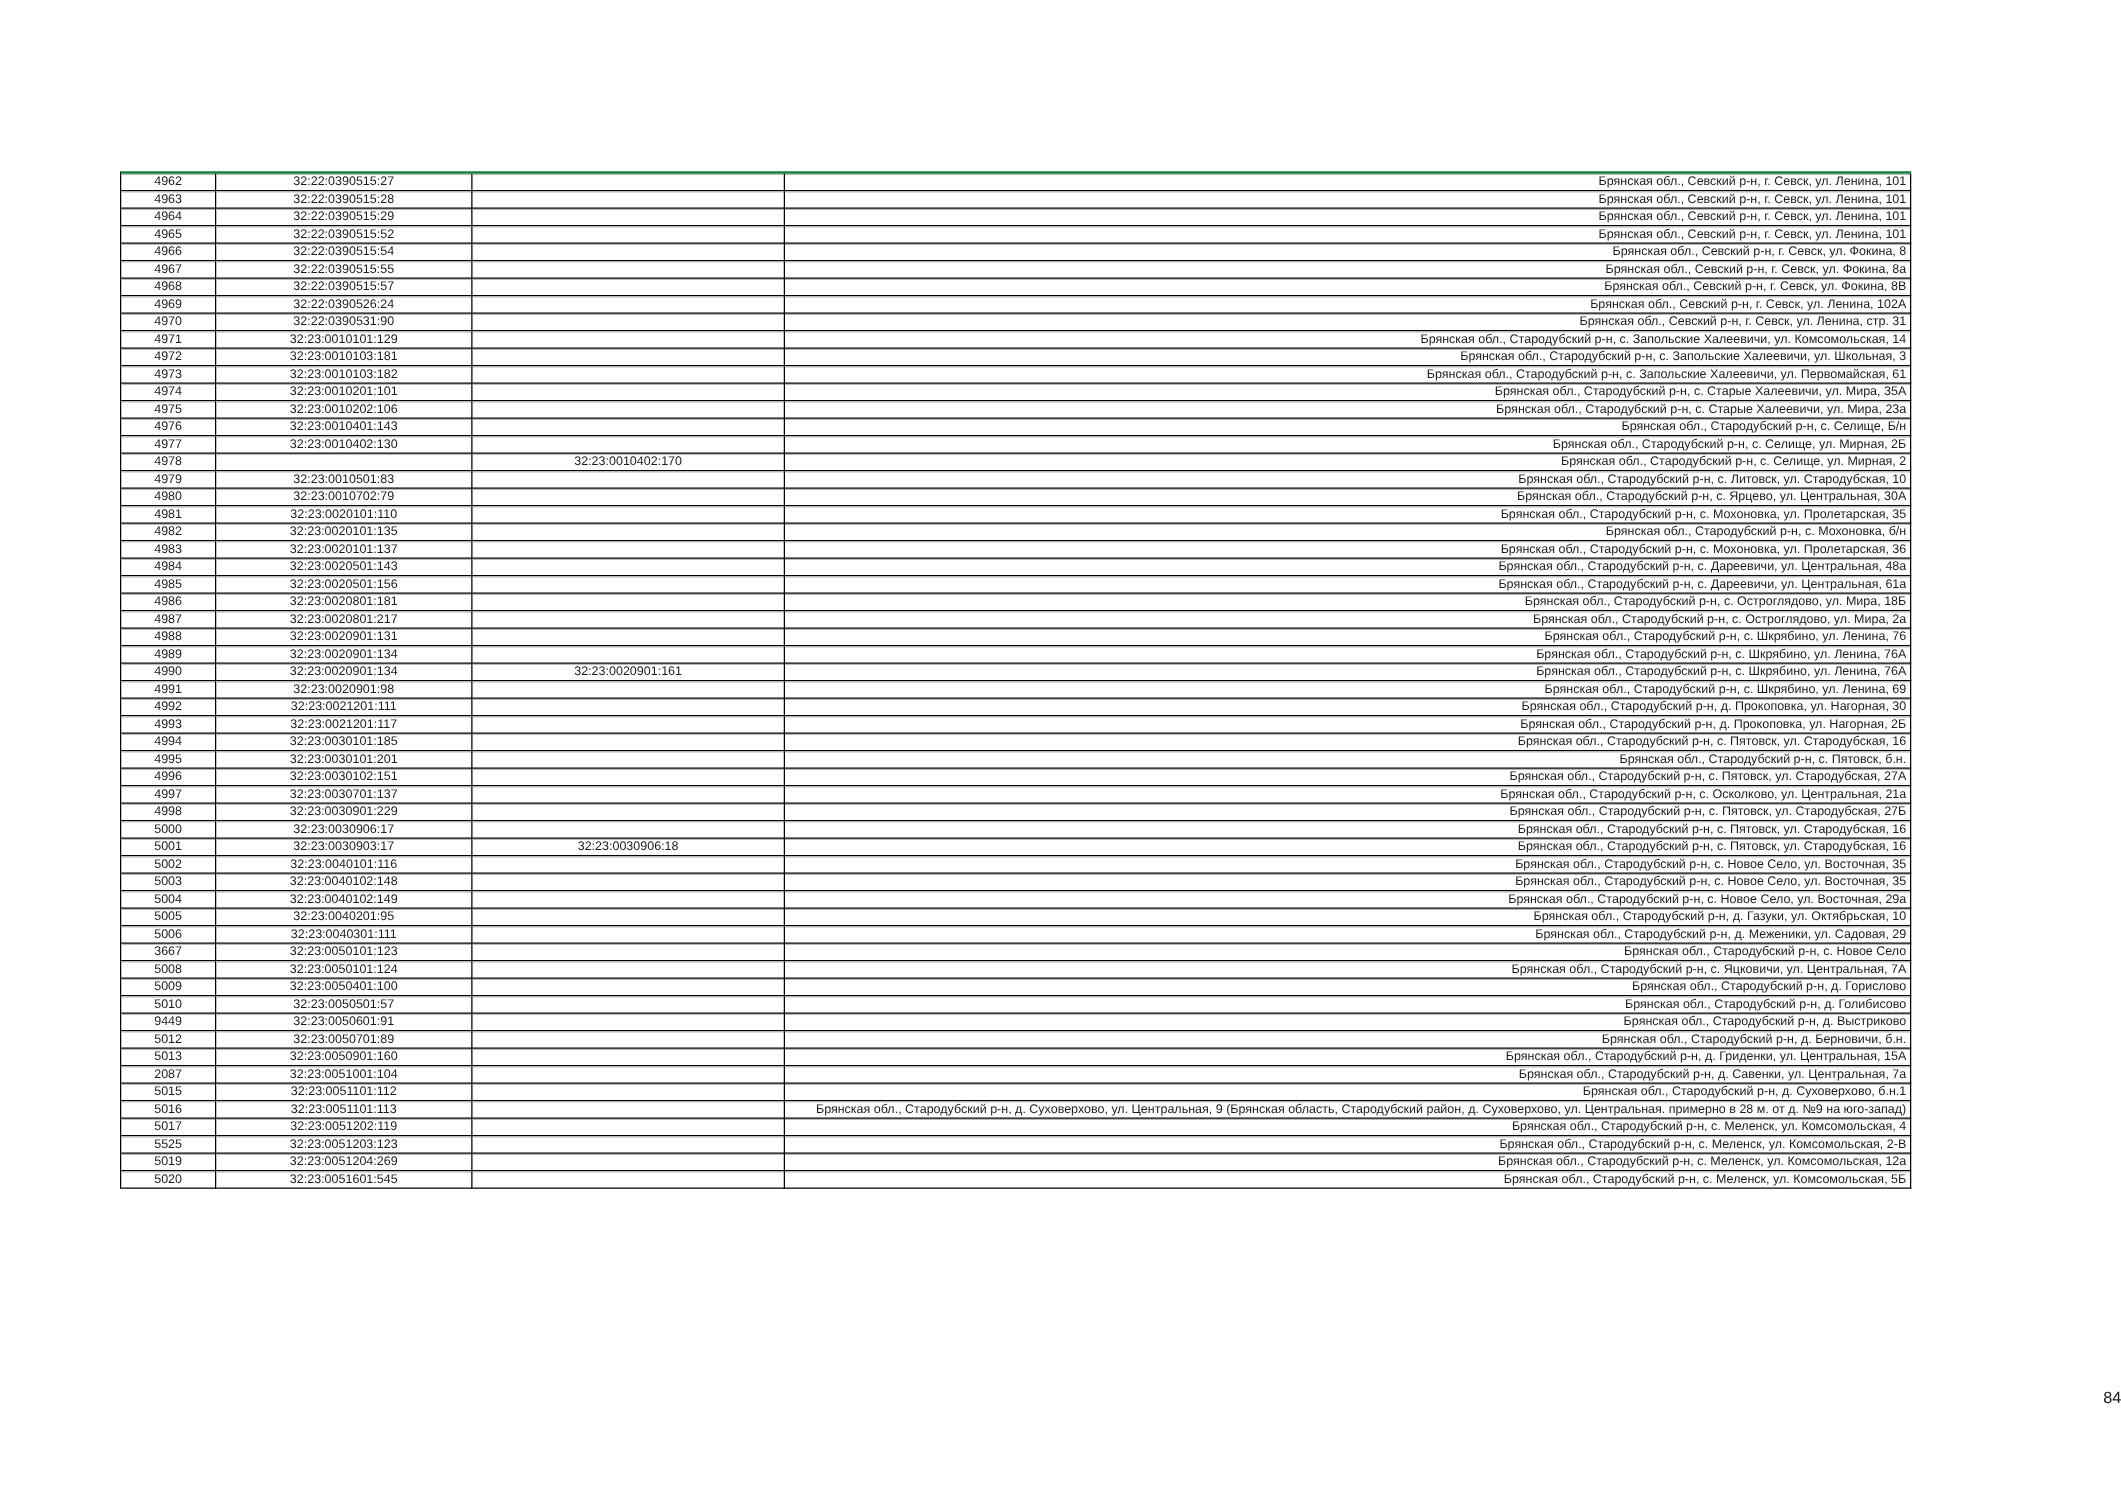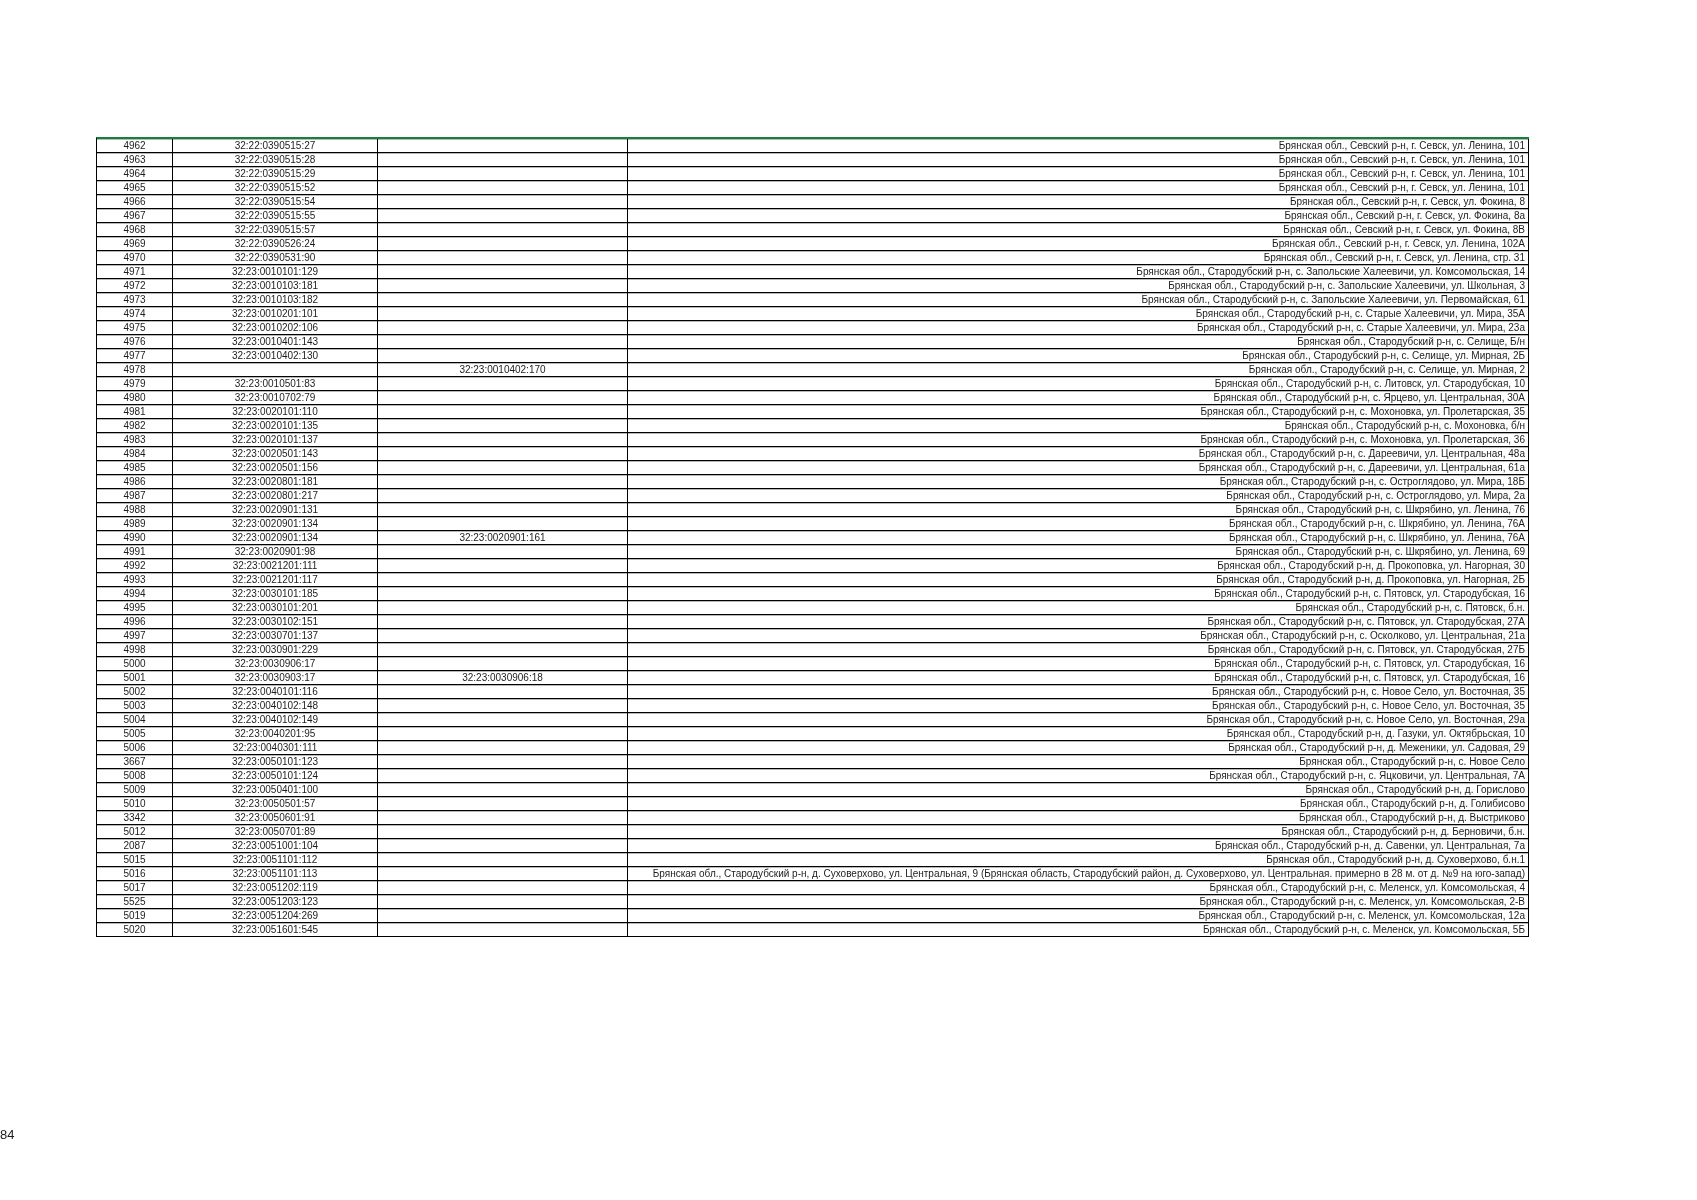--- a/index.html
+++ b/index.html
@@ -36,24 +36,23 @@
   }
   td.col-num    { text-align: center; }
   td.col-cad1   { text-align: center; margin-top: 45px; }
   td.col-cad2   { text-align: center; }
   td.col-address{ text-align: right; }
   td.tall       { padding-top: 6px; padding-bottom: 6px; }
   .page-number {
     position: absolute;
     top: 1110px; left: 0;
     width: 100%;
-    text-align: left;
+    text-align: right;
     font-size: 13px;
     color: #1c1c1c;
-    margin-top: 17px;
   }
 </style>
 </head>
 <body>
 
 <div class="sheet">
 
   <table class="cad-table">
     <colgroup>
       <col style="width:76px">
@@ -344,30 +343,36 @@
           <td class="col-cad2"></td>
           <td class="col-address">Брянская обл., Стародубский р-н, д. Горислово</td>
         </tr>
         <tr>
           <td class="col-num">5010</td>
           <td class="col-cad1">32:23:0050501:57</td>
           <td class="col-cad2"></td>
           <td class="col-address">Брянская обл., Стародубский р-н, д. Голибисово</td>
         </tr>
         <tr>
-          <td class="col-num">3342</td>
+          <td class="col-num">9449</td>
           <td class="col-cad1">32:23:0050601:91</td>
           <td class="col-cad2"></td>
           <td class="col-address">Брянская обл., Стародубский р-н, д. Выстриково</td>
         </tr>
         <tr>
           <td class="col-num">5012</td>
           <td class="col-cad1">32:23:0050701:89</td>
           <td class="col-cad2"></td>
           <td class="col-address">Брянская обл., Стародубский р-н, д. Берновичи, б.н.</td>
+        </tr>
+        <tr>
+          <td class="col-num">5013</td>
+          <td class="col-cad1">32:23:0050901:160</td>
+          <td class="col-cad2"></td>
+          <td class="col-address">Брянская обл., Стародубский р-н, д. Гриденки, ул. Центральная, 15А</td>
         </tr>
         <tr>
           <td class="col-num">2087</td>
           <td class="col-cad1">32:23:0051001:104</td>
           <td class="col-cad2"></td>
           <td class="col-address">Брянская обл., Стародубский р-н, д. Савенки, ул. Центральная, 7а</td>
         </tr>
         <tr>
           <td class="col-num">5015</td>
           <td class="col-cad1">32:23:0051101:112</td>

